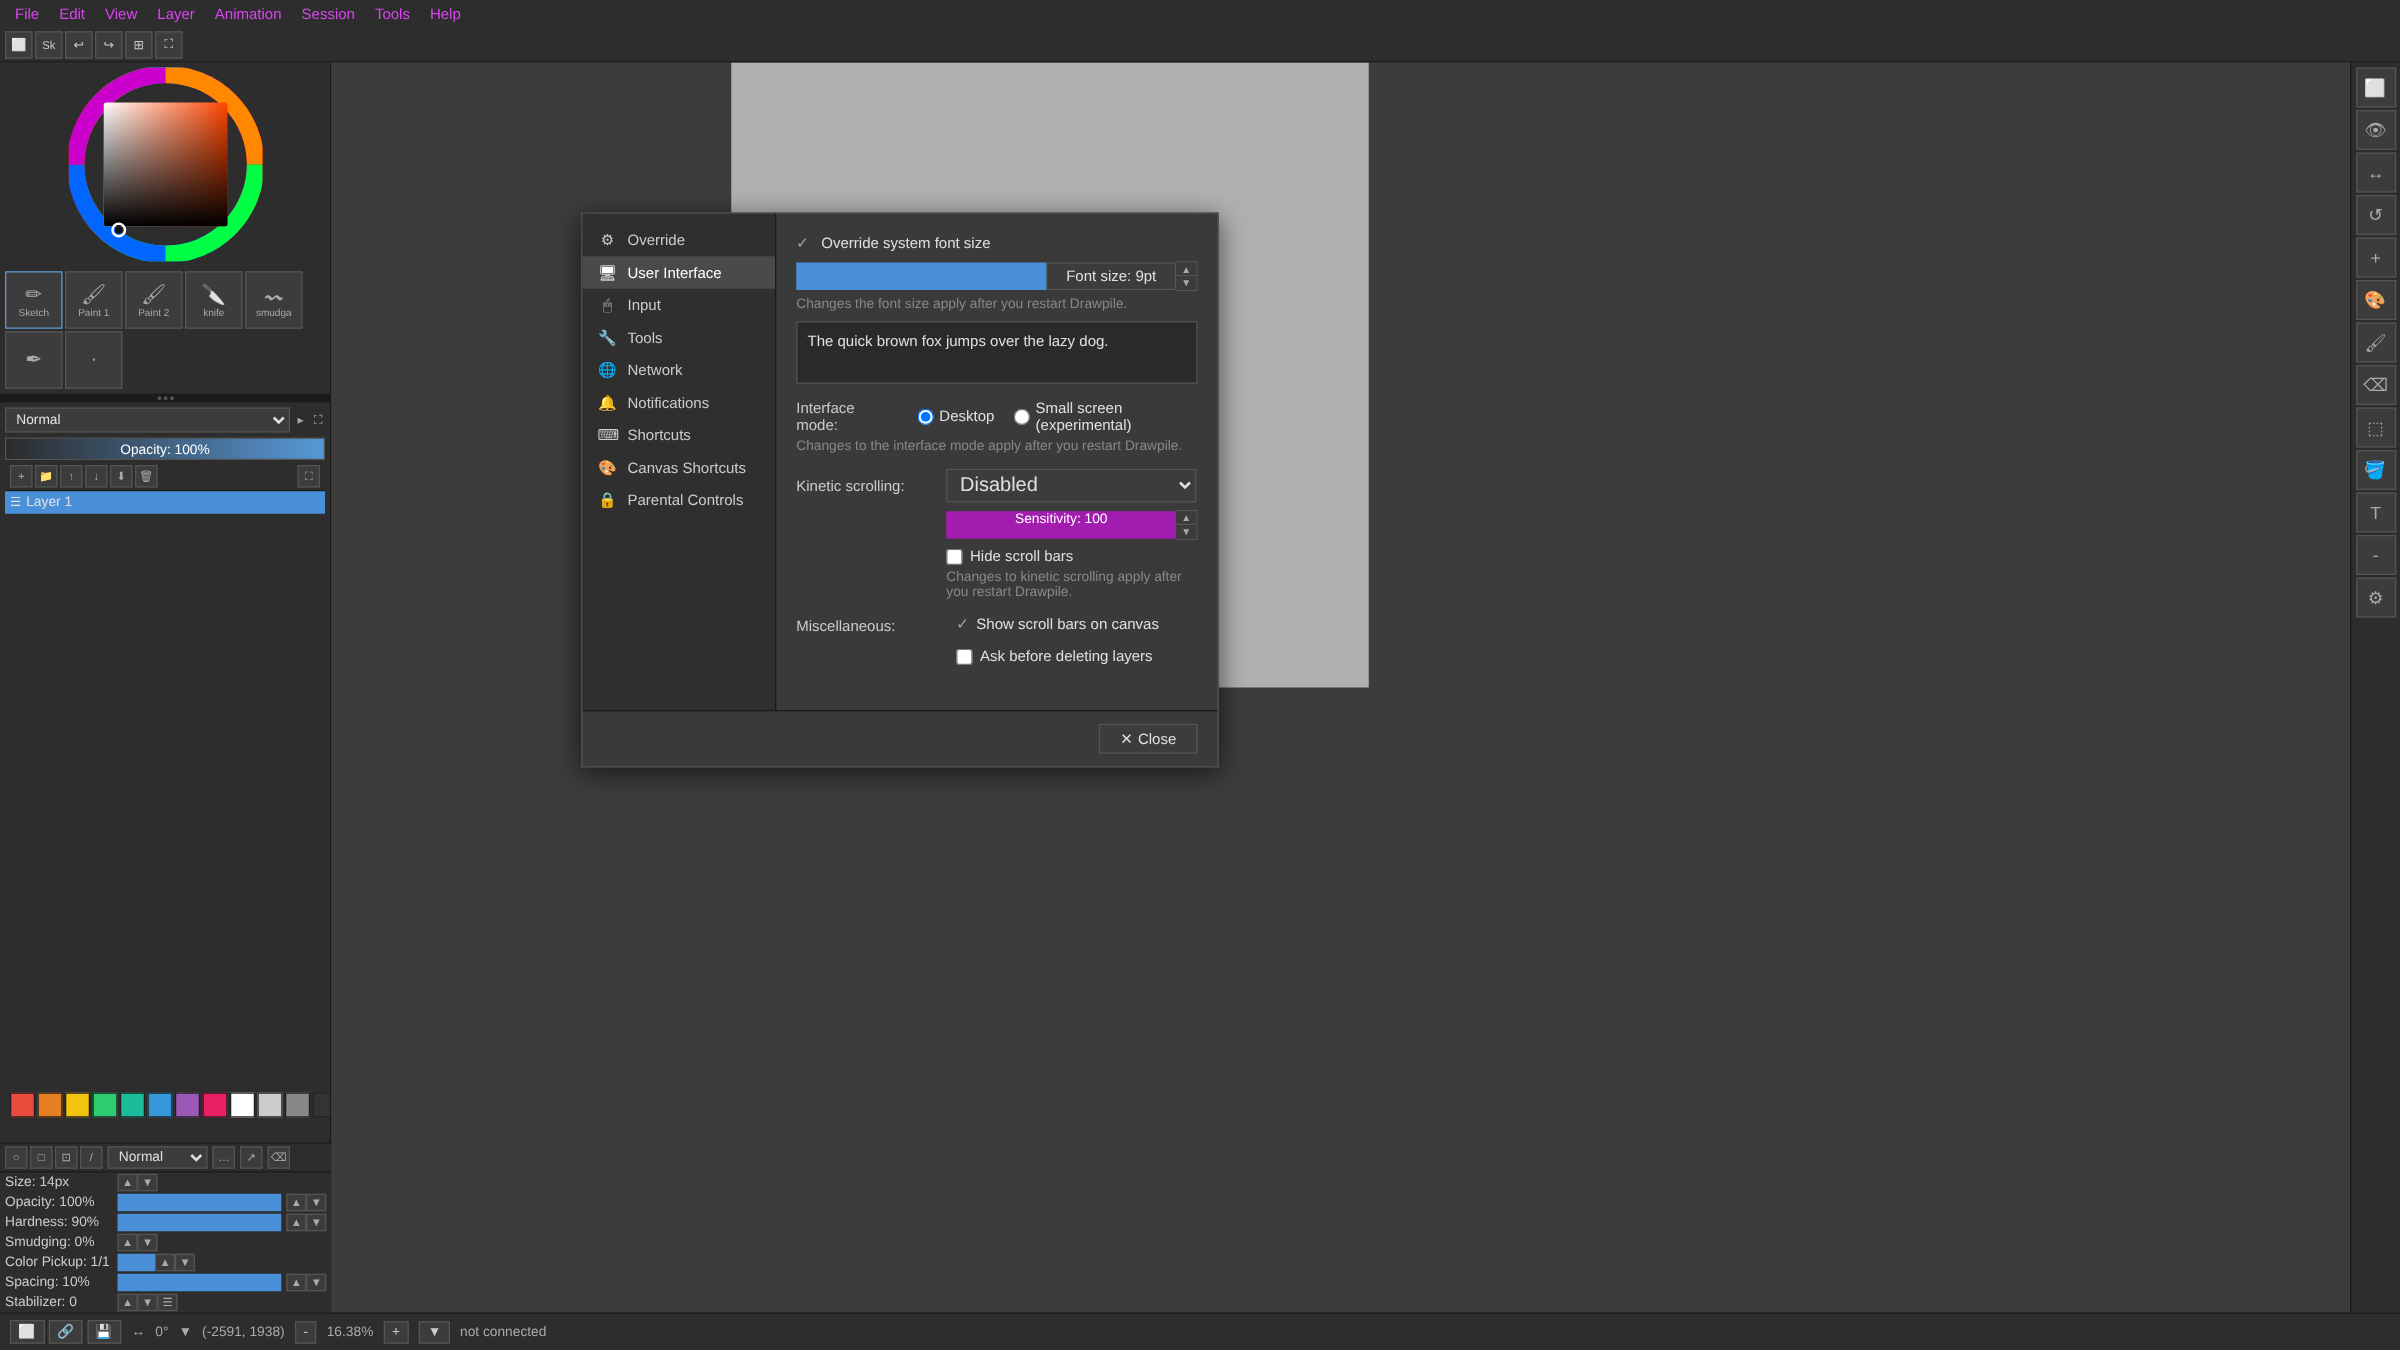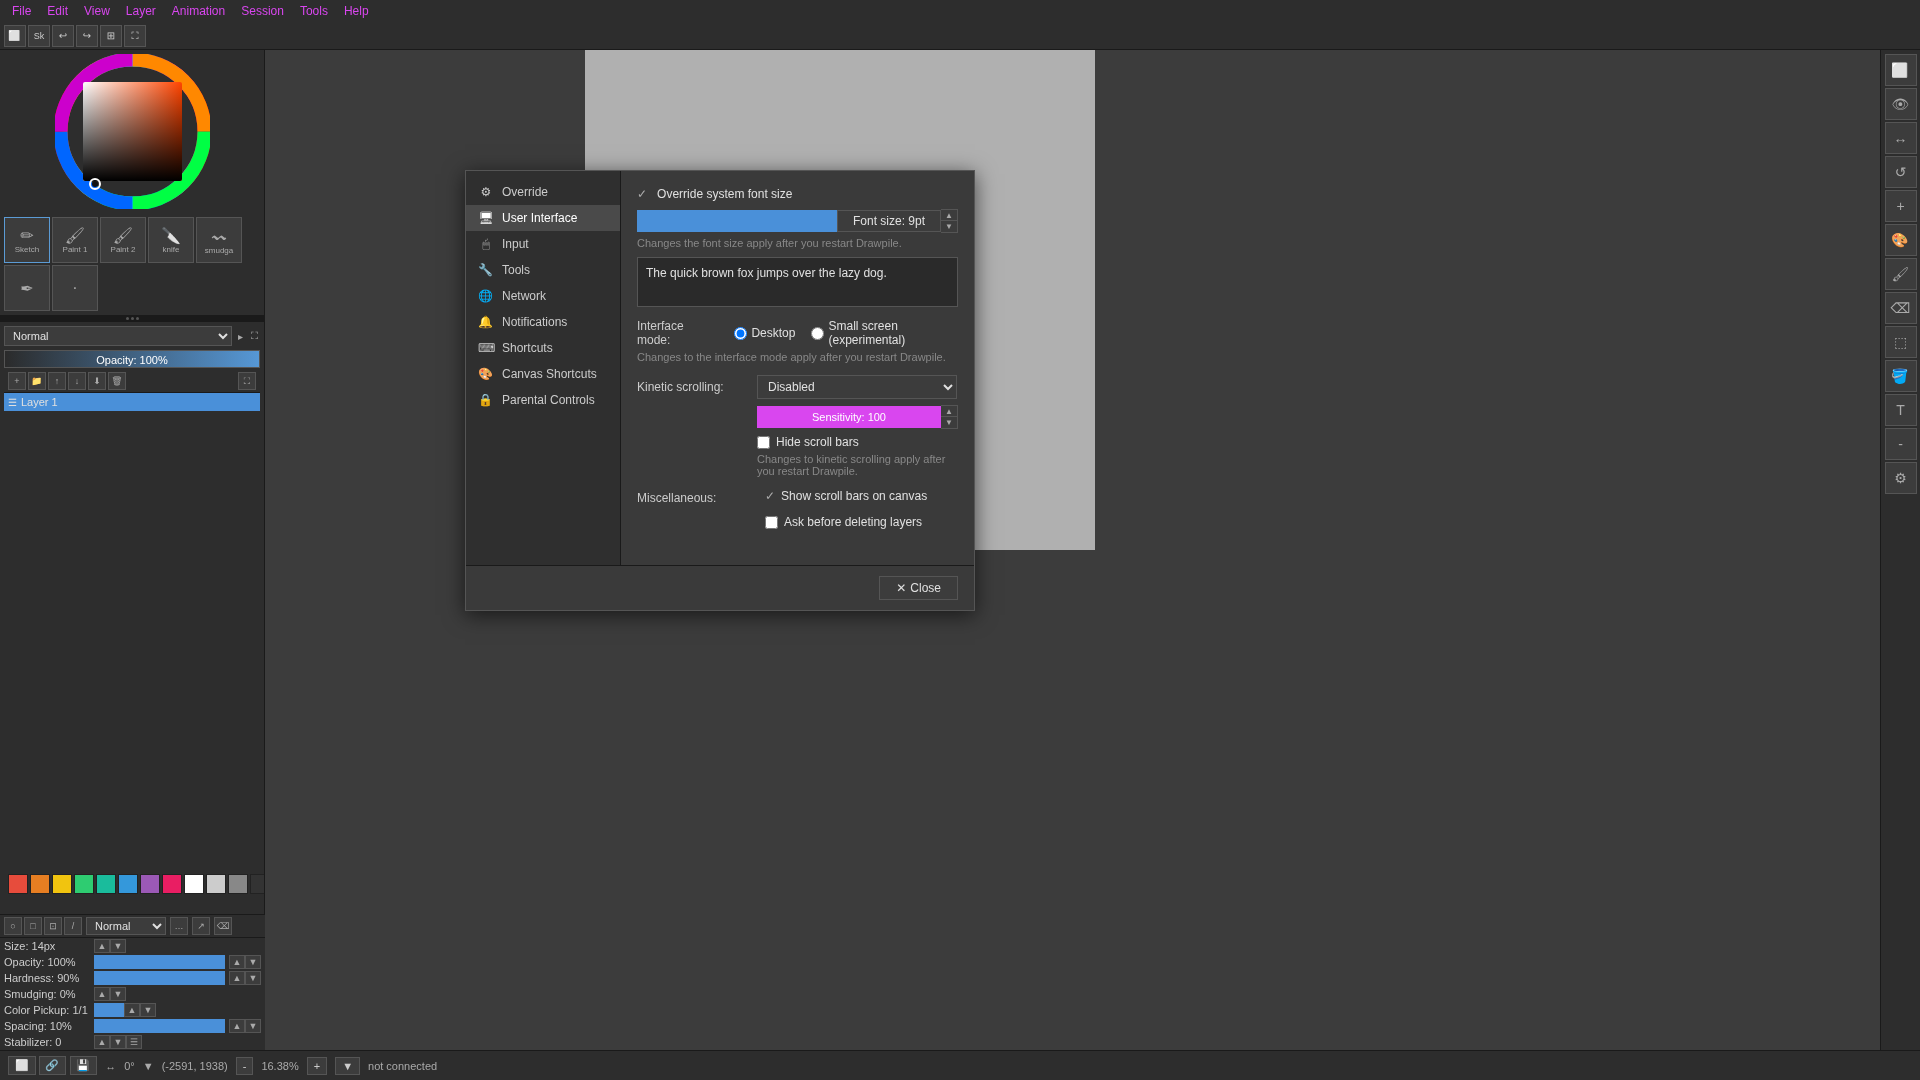--- a/index.html
+++ b/index.html
@@ -470,39 +470,38 @@
       font-size: 12px;
       color: #ccc;
       flex-shrink: 0;
     }
 
     .dropdown-select {
       background: #3c3c3c;
       border: 1px solid #555;
       color: #e0e0e0;
       padding: 3px 6px;
-      font-size: 12px;
+      font-size: 16px;
       width: 200px;
       cursor: pointer;
     }
 
     .sensitivity-slider-row {
       display: flex;
       align-items: center;
       gap: 0;
       margin-bottom: 6px;
       padding-left: 120px;
     }
 
     .sensitivity-bar {
-      background: #d946ef;
+      background: #a21caf;
       height: 22px;
       width: 210px;
       display: flex;
-      align-items: center;
       justify-content: center;
       font-size: 11px;
       color: #fff;
     }
 
     .hide-scroll-row {
       display: flex;
       align-items: center;
       gap: 6px;
       padding-left: 120px;

